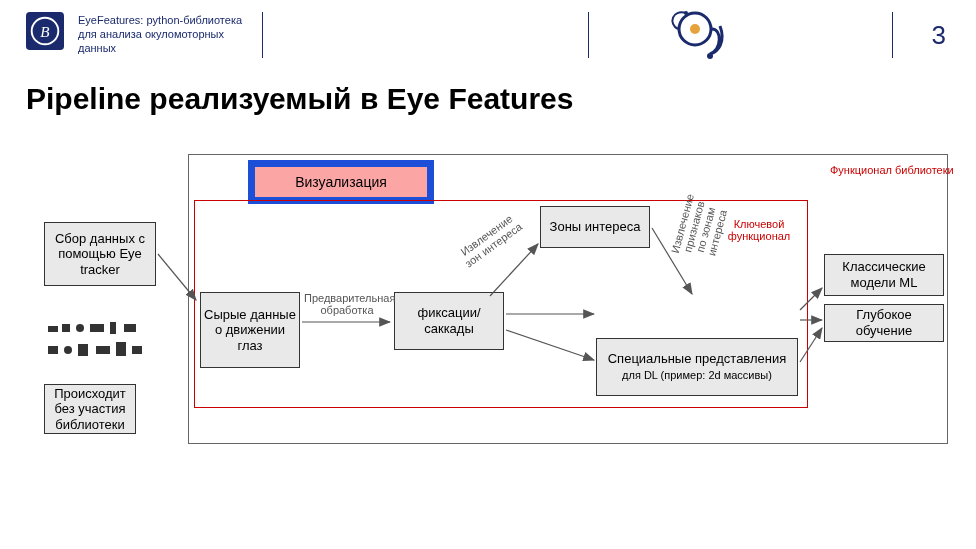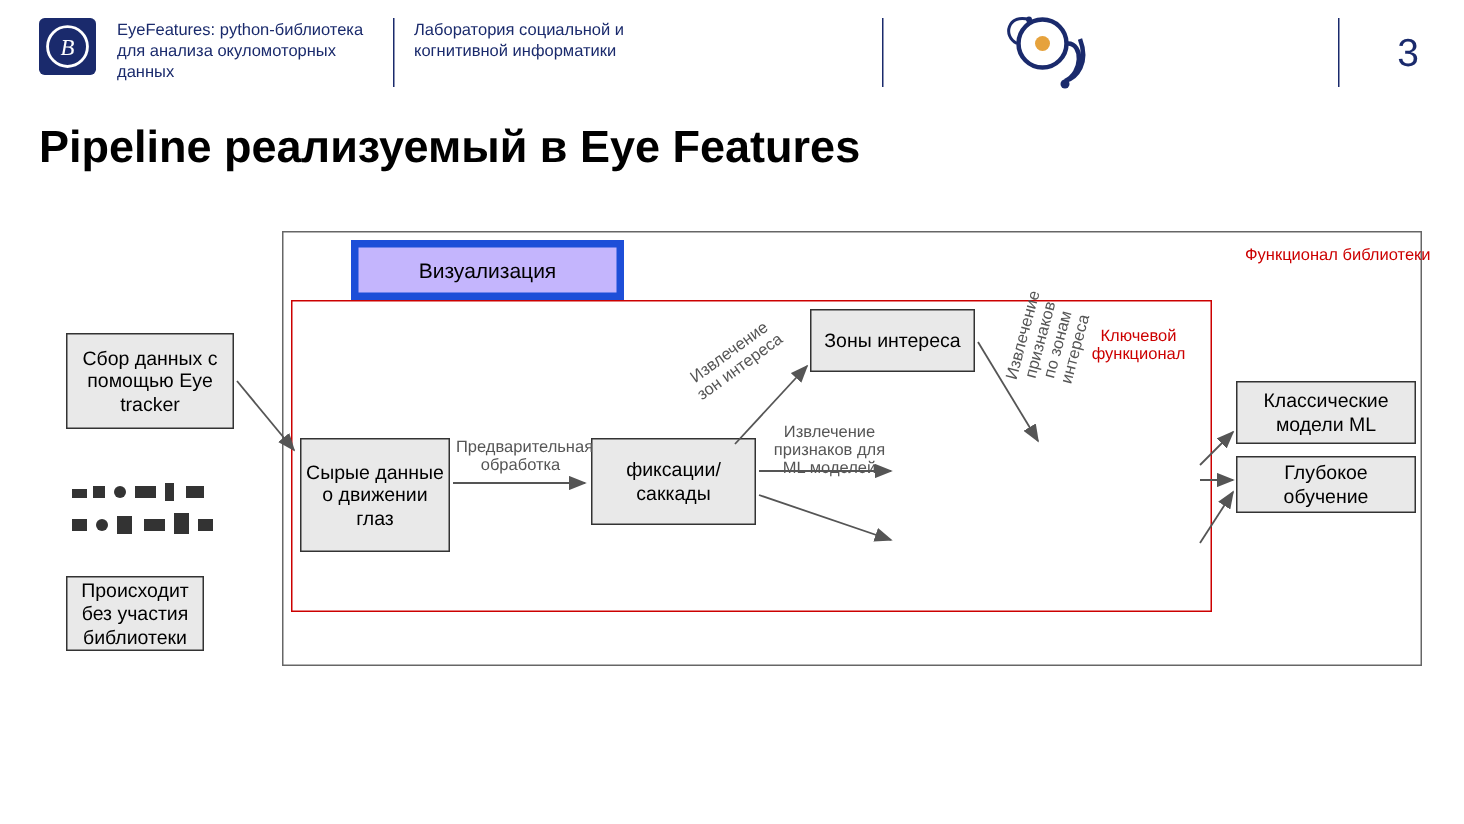--- a/index.html
+++ b/index.html
@@ -82,26 +82,26 @@
     border: 1px solid #666;
     background: #fff;
   }
   .label-red {
     position: absolute;
     color: #c00;
     font-size: 11px;
   }
   .viz-box {
     position: absolute;
-    left: 234px;
+    left: 248px;
     top: 160px;
     width: 172px;
     height: 30px;
-    background: #c4b5fd;
-    border: 5px solid #1d4ed8;
+    background: #fca5a5;
+    border: 7px solid #1d4ed8;
     text-align: center;
     line-height: 30px;
     font-size: 14px;
   }
   .node {
     position: absolute;
     background: #e9e9e9;
     border: 1px solid #333;
     text-align: center;
     font-size: 13px;
@@ -146,21 +146,20 @@
 <div class="slide">
 
   <div class="header">
     <svg class="hse-logo" viewBox="0 0 40 40">
       <rect x="0" y="0" width="40" height="40" rx="4" fill="#1a2a6c"></rect>
       <rect x="6" y="6" width="28" height="28" rx="14" fill="none" stroke="#fff" stroke-width="2"></rect>
       <text x="20" y="26" fill="#fff" font-size="16" font-family="serif" text-anchor="middle" font-style="italic">В</text>
     </svg>
     <div class="header-text ht1">EyeFeatures: python-библиотека для анализа окуломоторных данных</div>
     <div class="sep s1"></div>
-    <div class="header-text ht2">Лаборатория социальной и когнитивной информатики</div>
     <div class="sep s2"></div>
     <svg class="eye-logo" viewBox="0 0 70 60">
       <circle cx="35" cy="25" r="16" fill="none" stroke="#1a2a6c" stroke-width="3"></circle>
       <circle cx="35" cy="25" r="5" fill="#e6a23c"></circle>
       <path d="M52 25 C 62 25 62 45 50 50 C 58 48 66 38 60 22" fill="none" stroke="#1a2a6c" stroke-width="3"></path>
       <circle cx="50" cy="52" r="3" fill="#1a2a6c"></circle>
       <circle cx="26" cy="9" r="2" fill="#1a2a6c"></circle>
       <path d="M18 25 C 8 20 12 5 26 9" fill="none" stroke="#1a2a6c" stroke-width="2"></path>
     </svg>
     <div class="sep s3"></div>
@@ -191,28 +190,30 @@
         <rect x="52" y="26" width="14" height="8"></rect>
         <rect x="72" y="22" width="10" height="14"></rect>
         <rect x="88" y="26" width="10" height="8"></rect>
     </g>
   </svg>
   <div class="node" style="left:44px; top:384px; width:92px; height:50px;">Происходит без участия библиотеки</div>
 
   <div class="node" style="left:200px; top:292px; width:100px; height:76px;">Сырые данные о движении глаз</div>
   <div class="node" style="left:394px; top:292px; width:110px; height:58px;">фиксации/ саккады</div>
   <div class="node" style="left:540px; top:206px; width:110px; height:42px;">Зоны интереса</div>
+  <div class="node" style="left:596px; top:338px; width:202px; height:58px; font-size:13px;">
+      <span id="special-repr">Специальные представления <span style="font-size:11px">для DL (пример: 2d массивы)</span></span>
+    </div>
   <div class="node" style="left:824px; top:254px; width:120px; height:42px;">Классические модели ML</div>
   <div class="node" style="left:824px; top:304px; width:120px; height:38px;">Глубокое обучение</div>
 
   <div style="position:absolute; left:194px; top:200px; width:612px; height:206px; border:1px solid #c00;"></div>
 
   <div class="lbl" style="left:304px; top:292px; width:86px;">Предварительная обработка</div>
   <div class="lbl" style="left:452px; top:228px; width:76px; transform:rotate(-36deg);">Извлечение зон интереса</div>
-  <div class="lbl" style="left:508px; top:282px; width:90px;">Извлечение признаков для ML моделей</div>
   <div class="lbl" style="left:668px; top:204px; width:64px; transform:rotate(-75deg);">Извлечение признаков по зонам интереса</div>
 
   <svg class="arrows">
     <defs>
       <marker id="ah" markerWidth="10" markerHeight="8" refX="9" refY="4" orient="auto">
         <path d="M0,0 L10,4 L0,8 Z" fill="#555"></path>
       </marker>
     </defs>
     <g stroke="#555" stroke-width="1.2" fill="none" marker-end="url(#ah)">
       <line x1="158" y1="254" x2="196" y2="300"></line>

